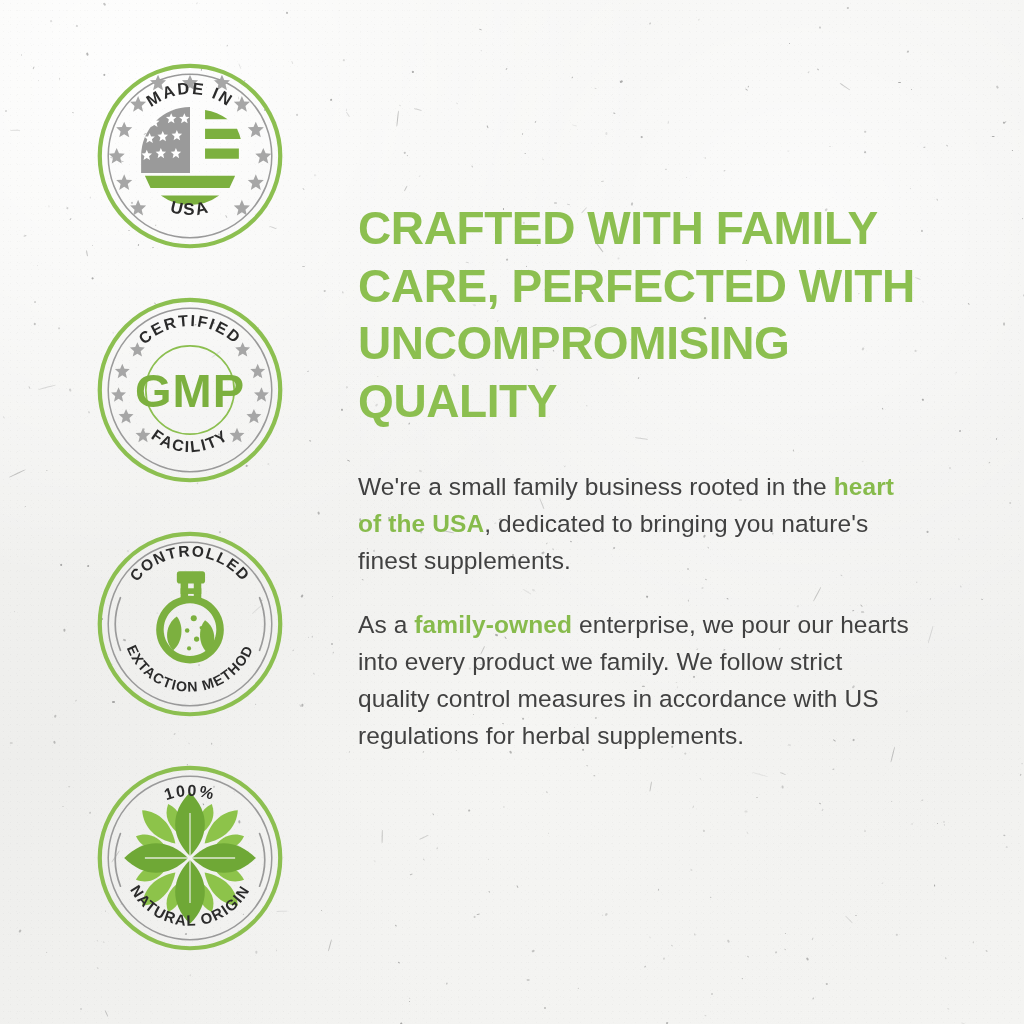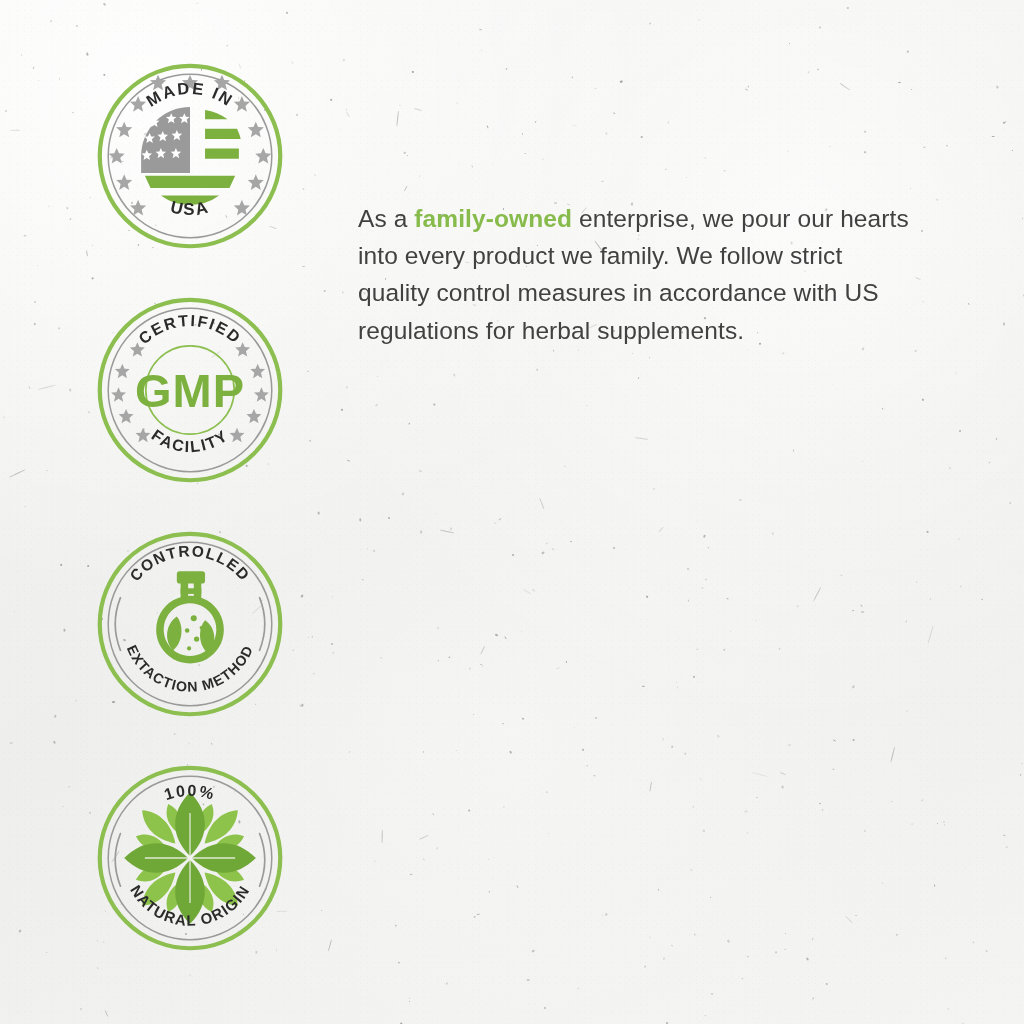--- a/index.html
+++ b/index.html
@@ -871,20 +871,22 @@
           <text font-family="'Liberation Sans', sans-serif" font-size="16" font-weight="700" fill="#2b2b2b" letter-spacing="1.4">
             <textPath href="#arcBot4" startOffset="50%" text-anchor="middle">NATURAL ORIGIN</textPath>
           </text>
         </svg>
       </div>
 
     </div>
 
     <div class="text-col">
 
-
+      <h1 class="headline">CRAFTED WITH FAMILY CARE, PERFECTED WITH UNCOMPROMISING QUALITY</h1>
+
+      <p class="para"><span>We're a small family business rooted in the </span><span class="hl">heart of the USA</span><span>, dedicated to bringing you nature's finest supplements.</span></p>
 
       <p class="para"><span>As a </span><span class="hl">family-owned</span><span> enterprise, we pour our hearts into every product we family. We follow strict quality control measures in accordance with US regulations for herbal supplements.</span></p>
 
     </div>
 
   </div>
 </div>
 
 </body></html>

